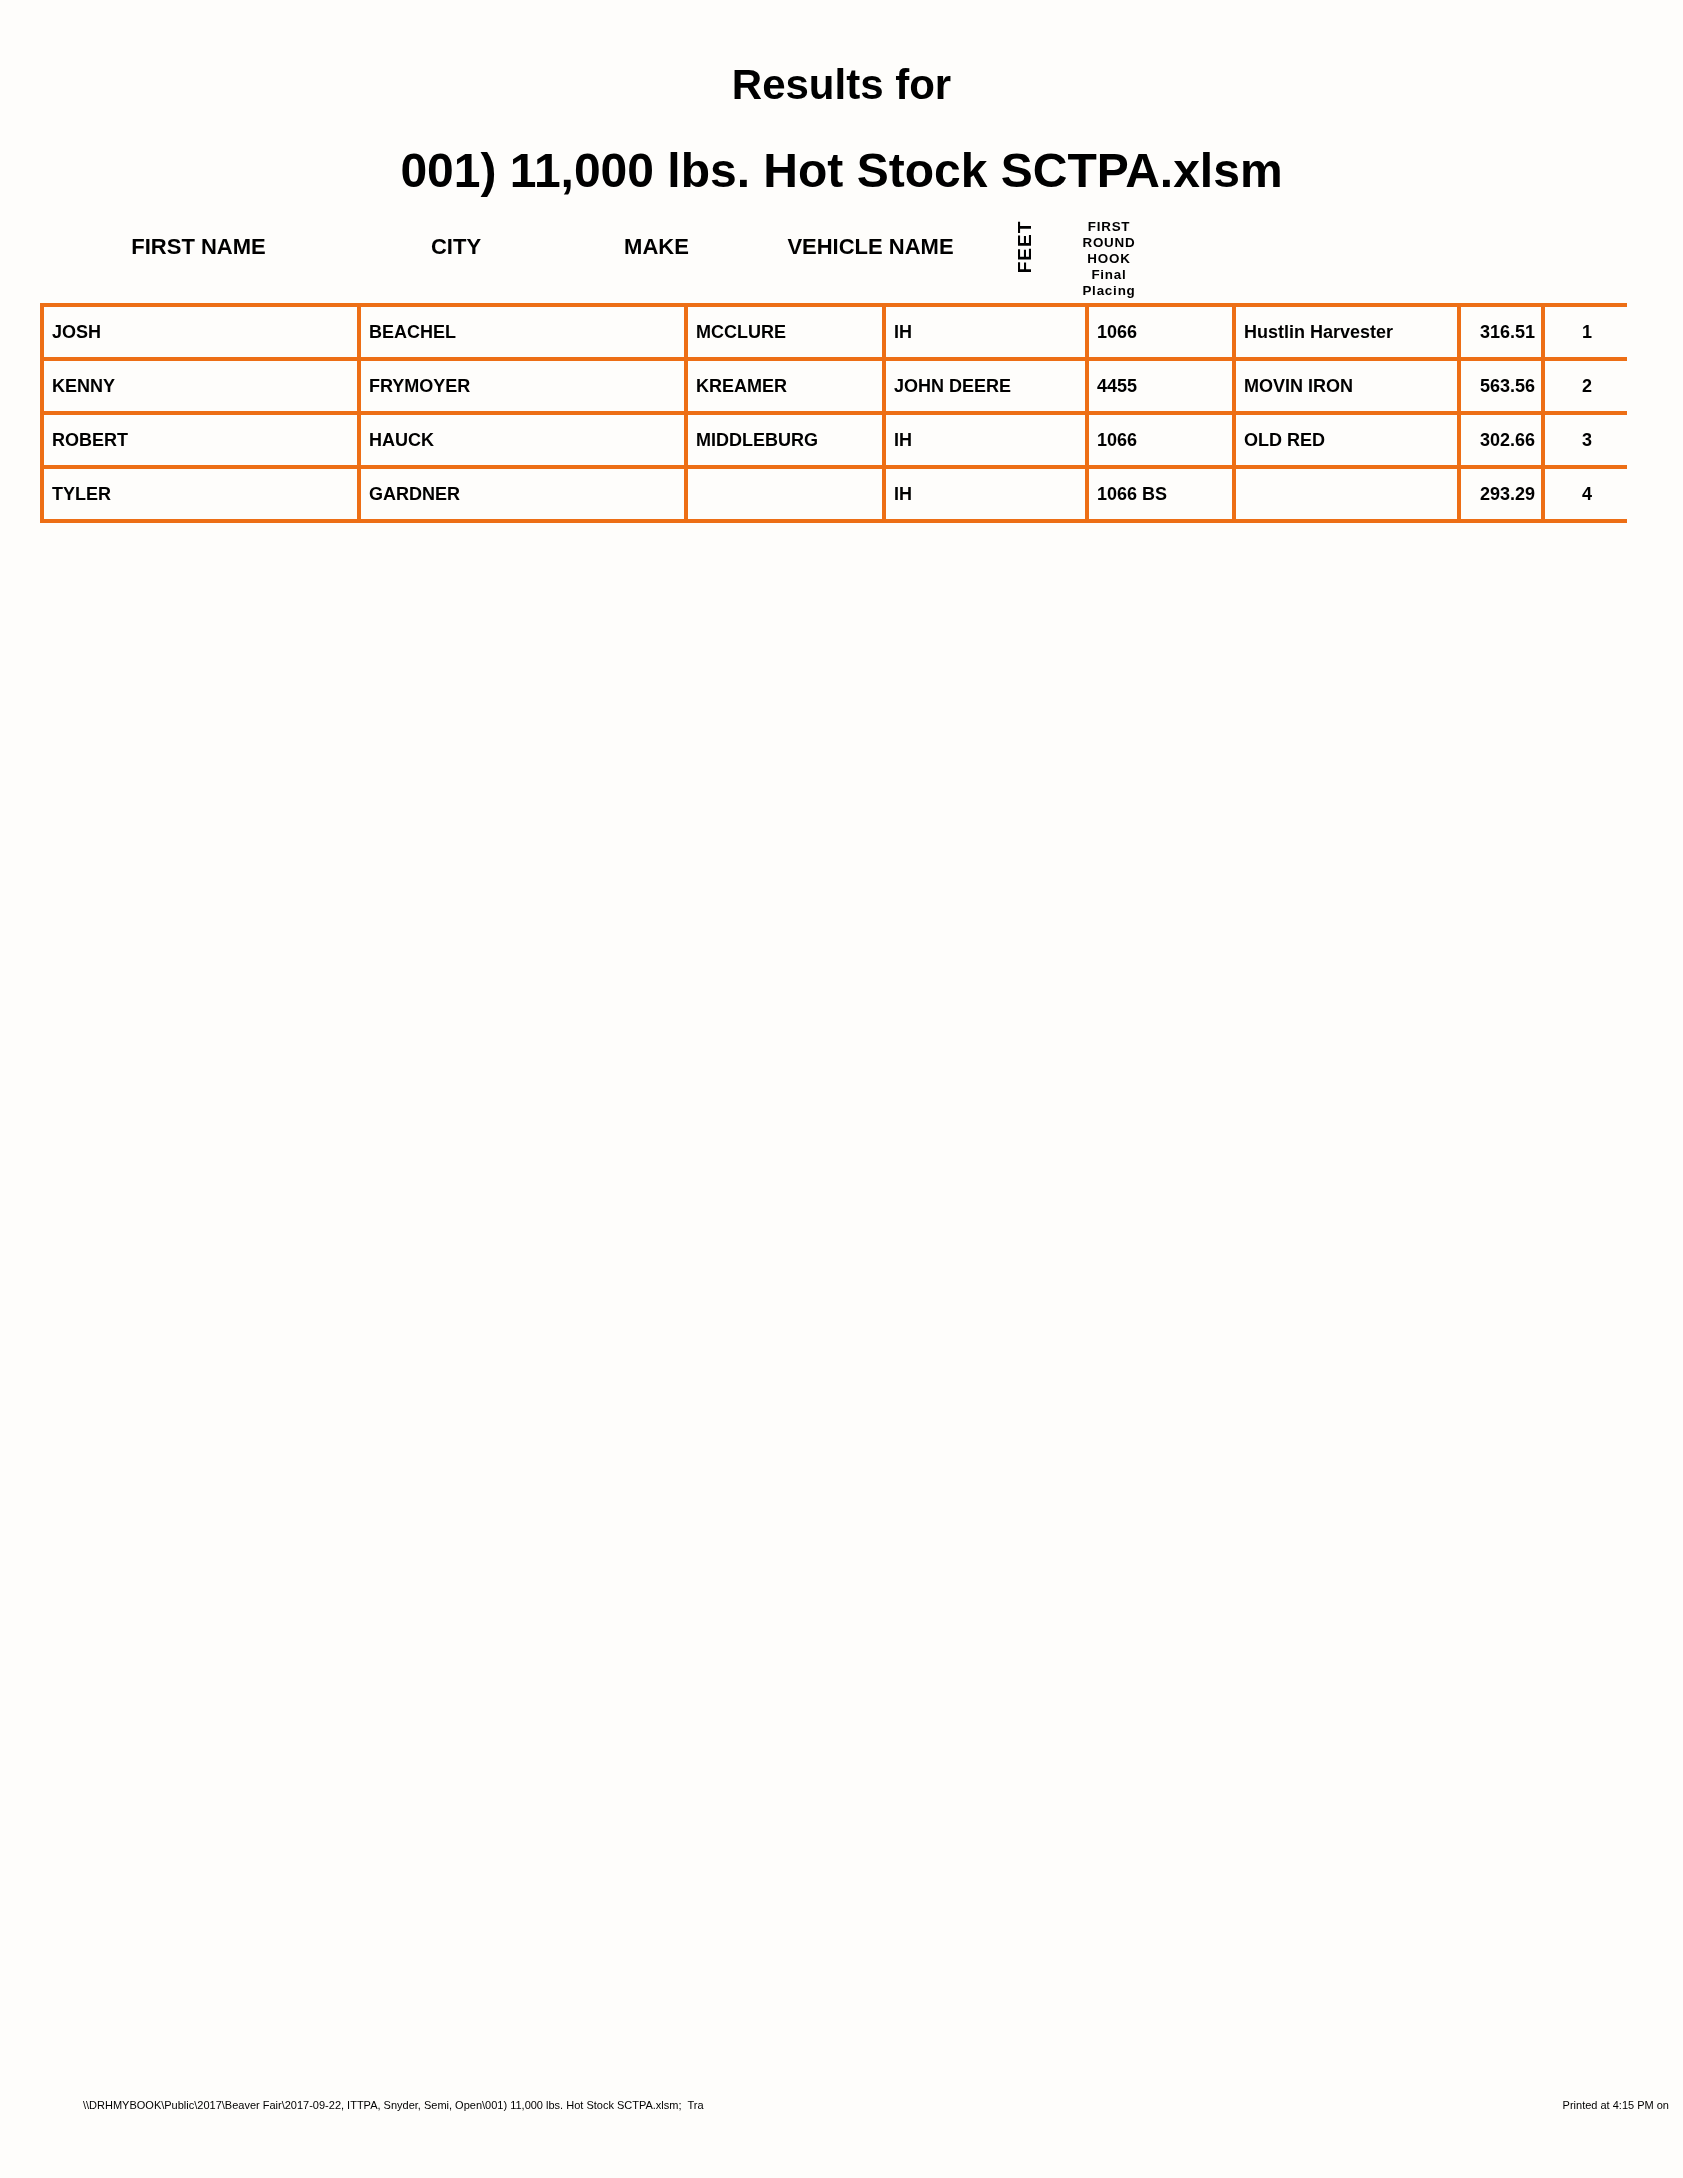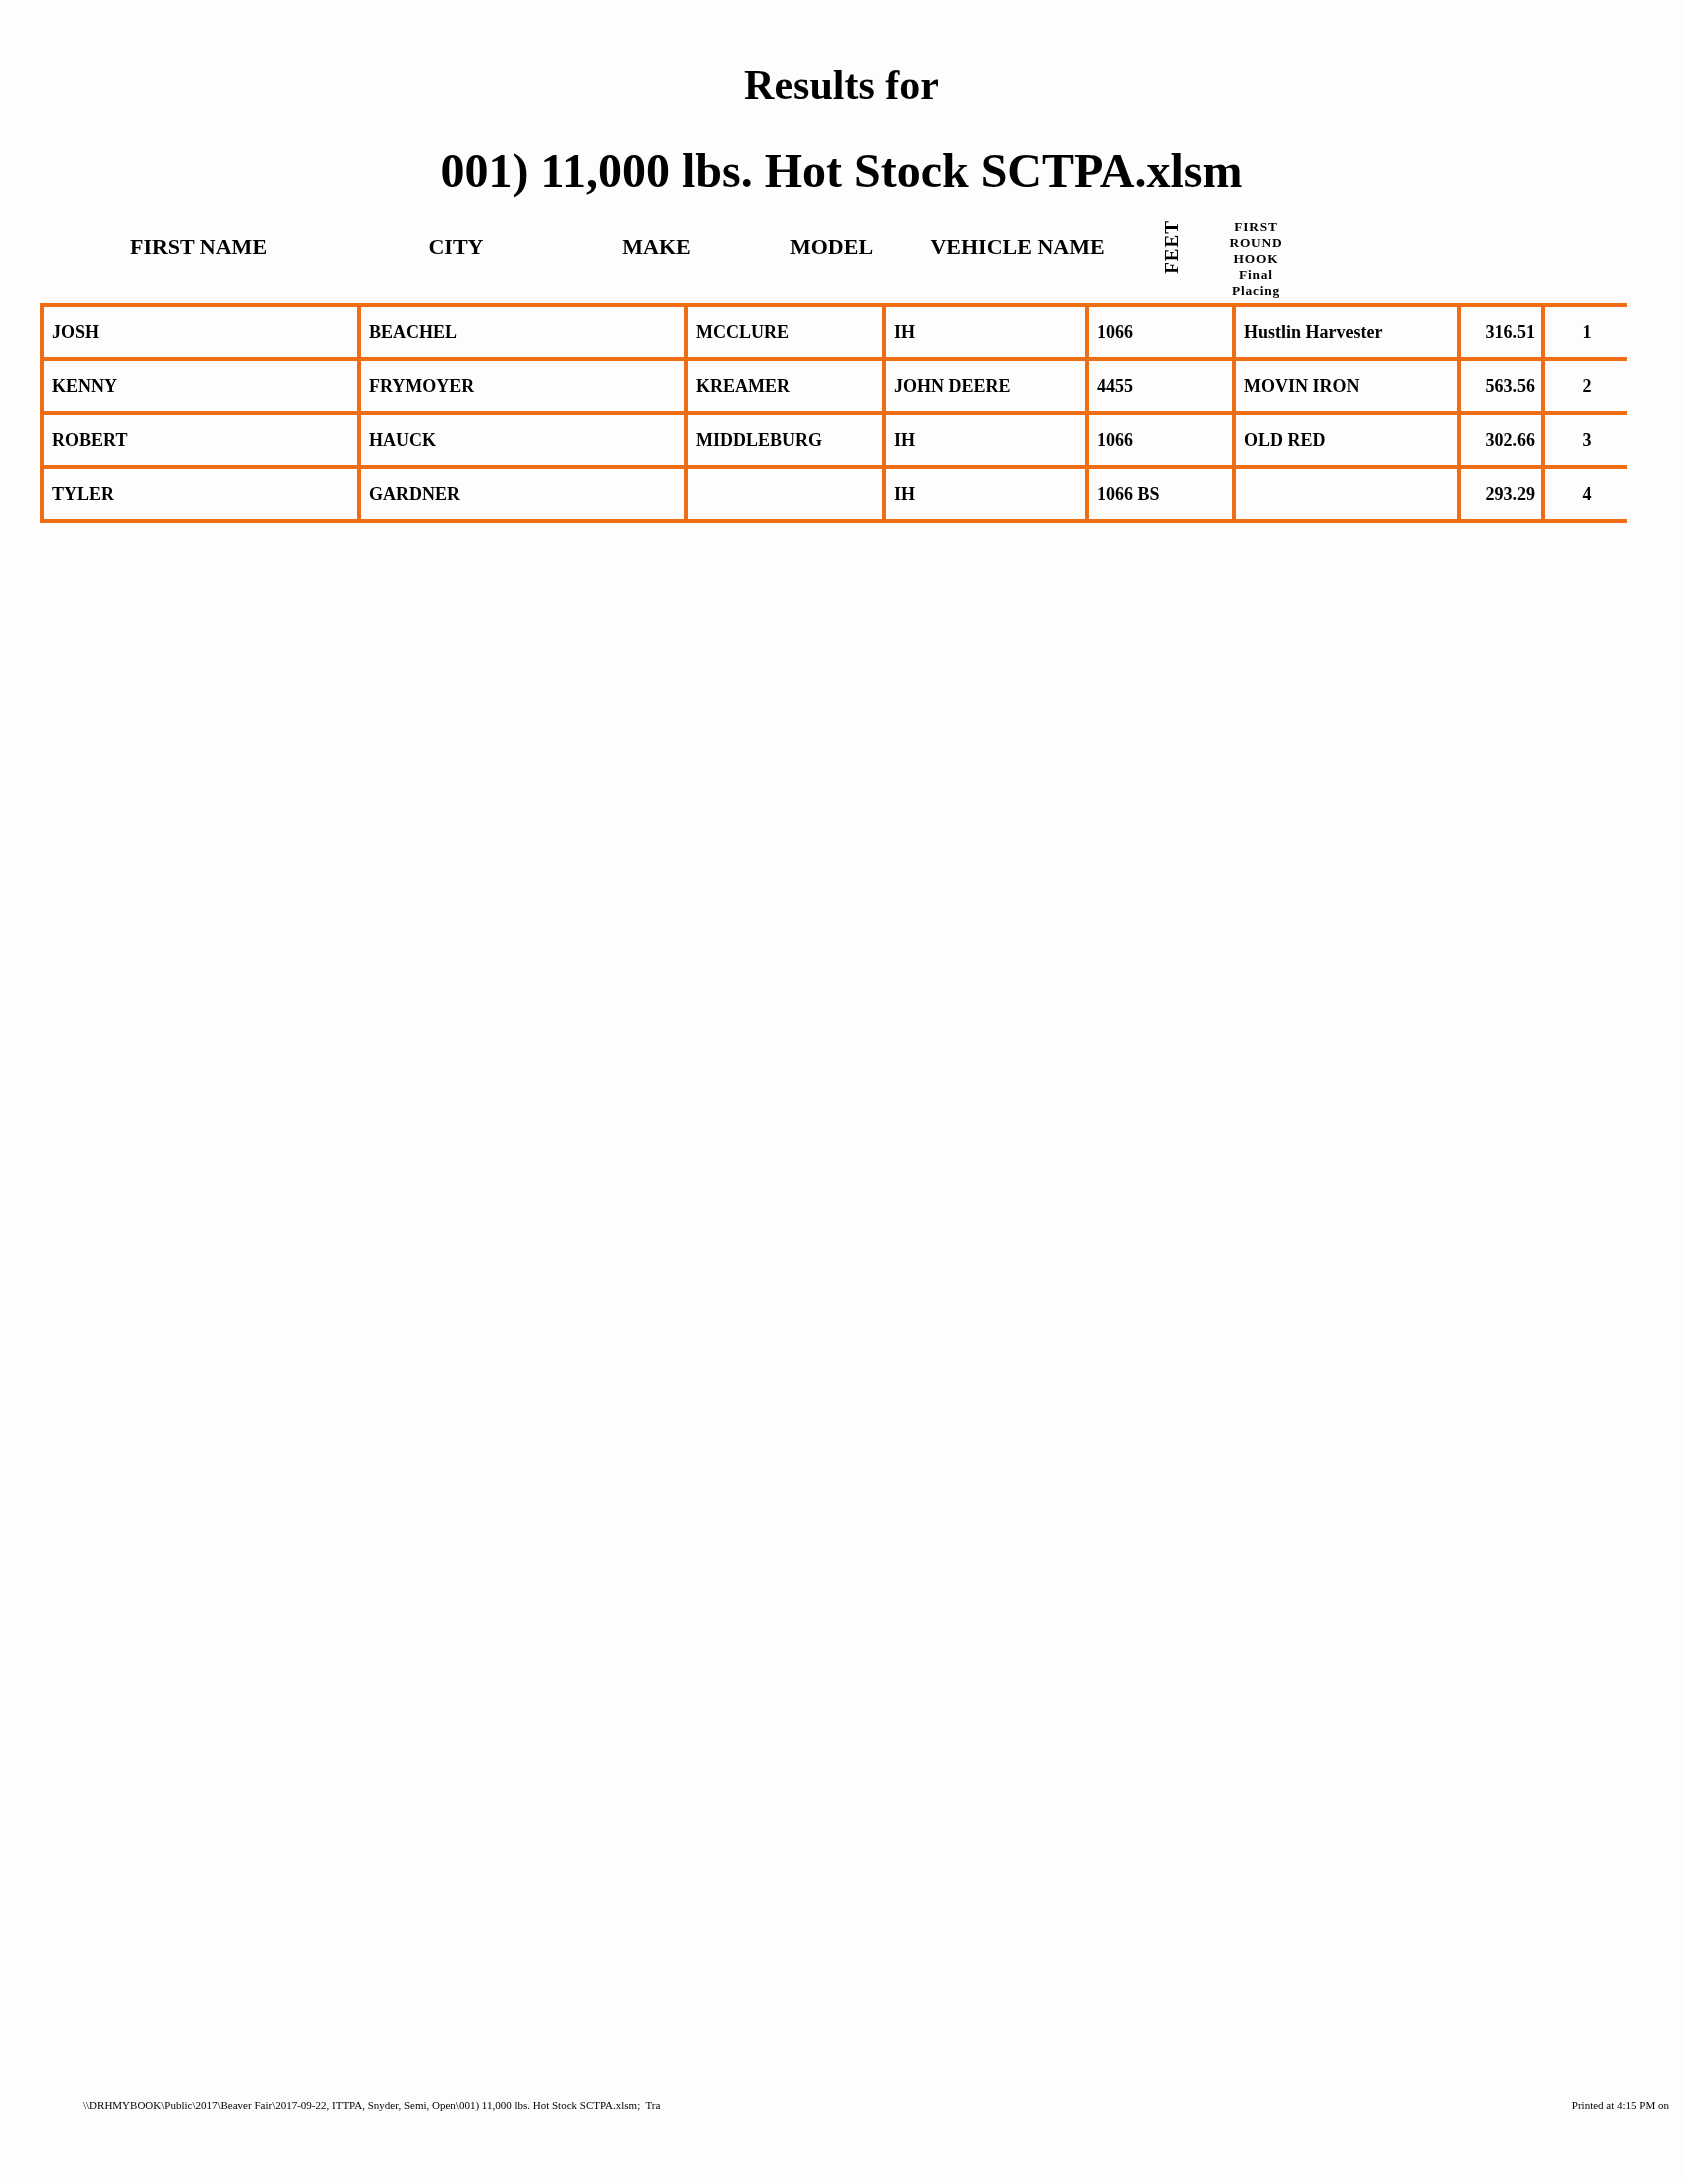--- a/index.html
+++ b/index.html
@@ -5,21 +5,20 @@
   * { margin: 0; padding: 0; box-sizing: border-box; }
   html, body { background: #ffffff; }
   body { font-family: "Liberation Sans", sans-serif; color: #000; }
 
   .page {
     position: relative;
     width: 1683px;
     height: 2178px;
     background: #fefdfb;
     overflow: hidden;
-    font-family: Liberation Serif, serif;
   }
 
   
   .title-block { position: absolute; top: 0; left: 0; width: 100%; text-align: center; }
   .title-line1 {
     position: absolute; top: 61px; left: 0; width: 100%;
     font-size: 42px; font-weight: bold; letter-spacing: 0px;
   }
   .title-line2 {
     position: absolute; top: 143px; left: 0; width: 100%;
@@ -88,21 +87,20 @@
 
   <div class="title-block">
     <div class="title-line1">Results for</div>
     <div class="title-line2">001) 11,000 lbs. Hot Stock SCTPA.xlsm</div>
   </div>
 
   <div class="col-headers">
     <div class="col-head w0">FIRST NAME</div>
     <div class="col-head w2">CITY</div>
     <div class="col-head w3">MAKE</div>
-    <div class="col-head w4">MODEL</div>
     <div class="col-head w5">VEHICLE NAME</div>
     <div class="col-head w6 feet-head">
       <span>FEET</span>
     </div>
     <div class="col-head w7 hook-head">
       <div>FIRST</div>
       <div>ROUND</div>
       <div>HOOK</div>
       <div>Final</div>
       <div>Placing</div>

